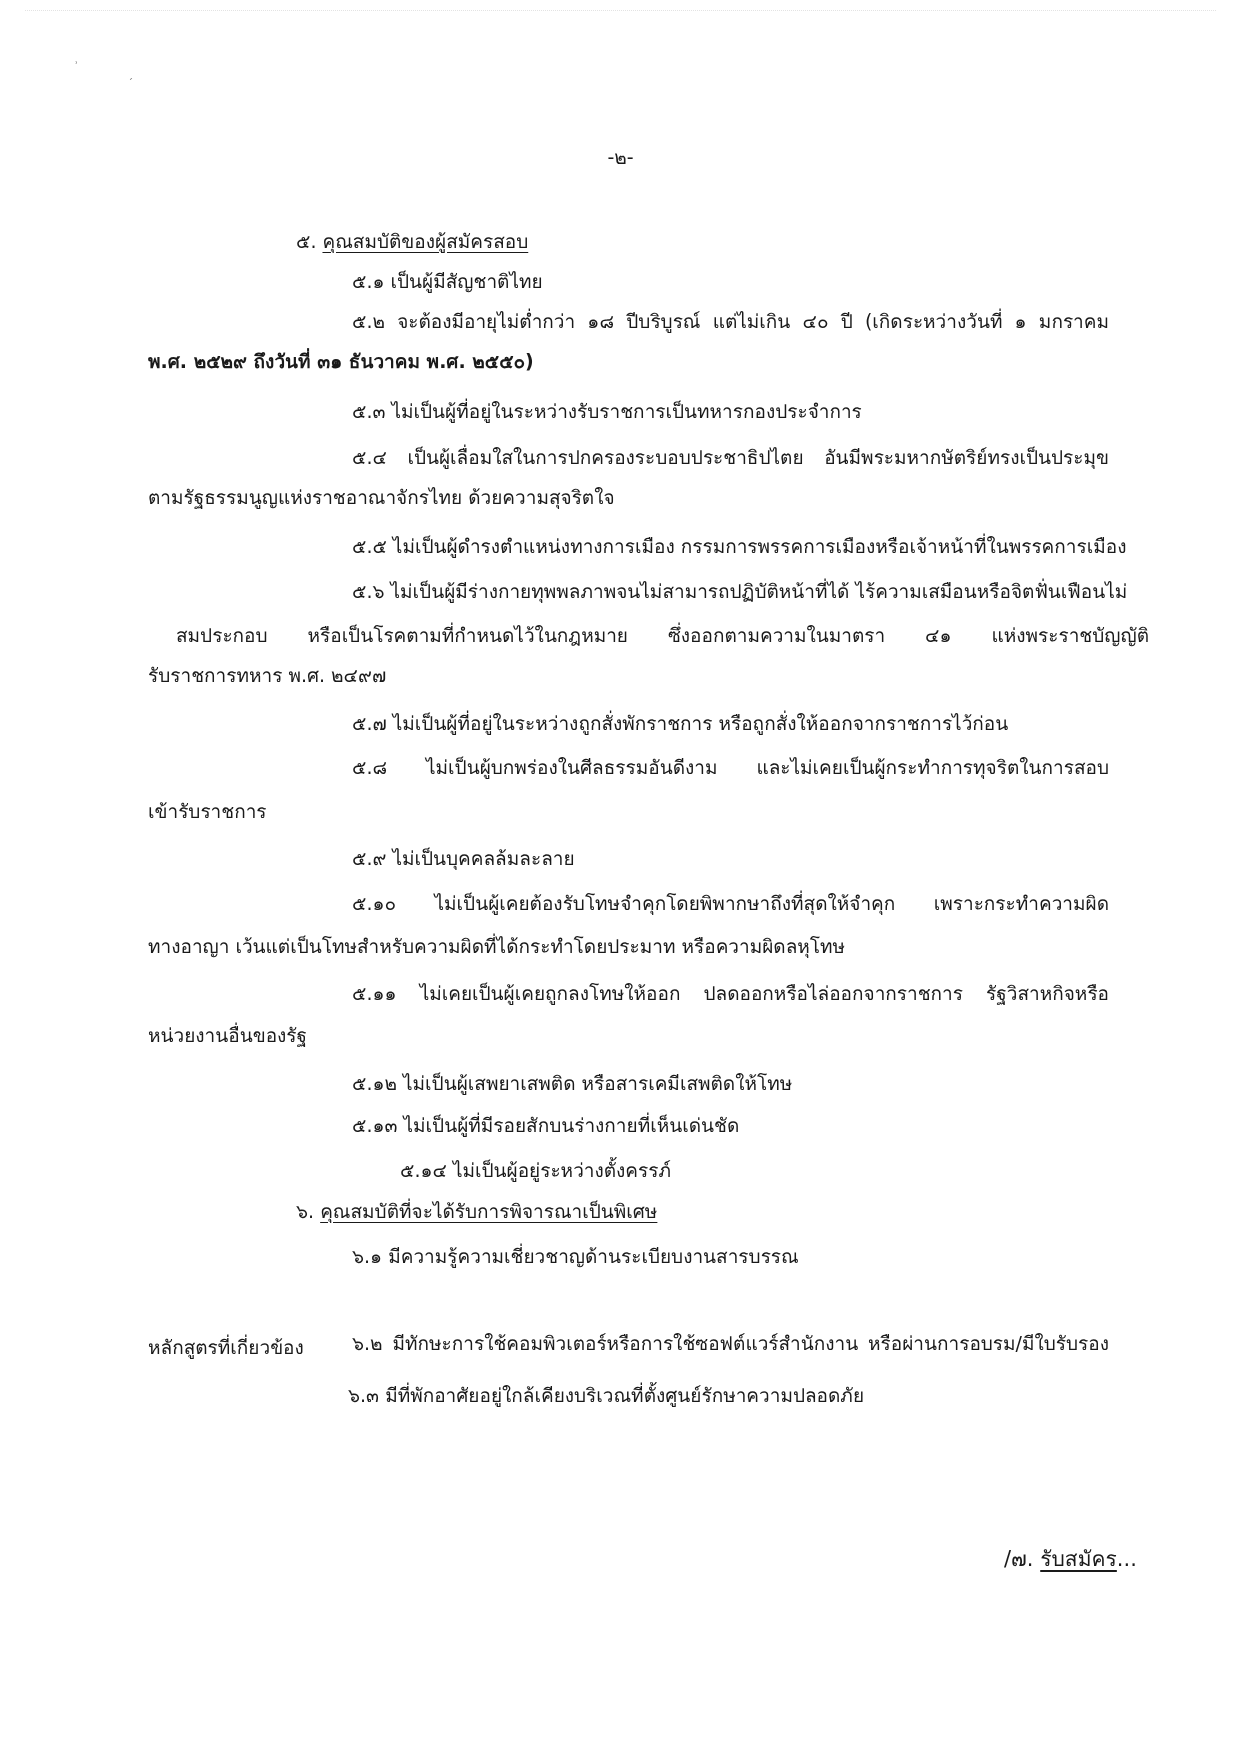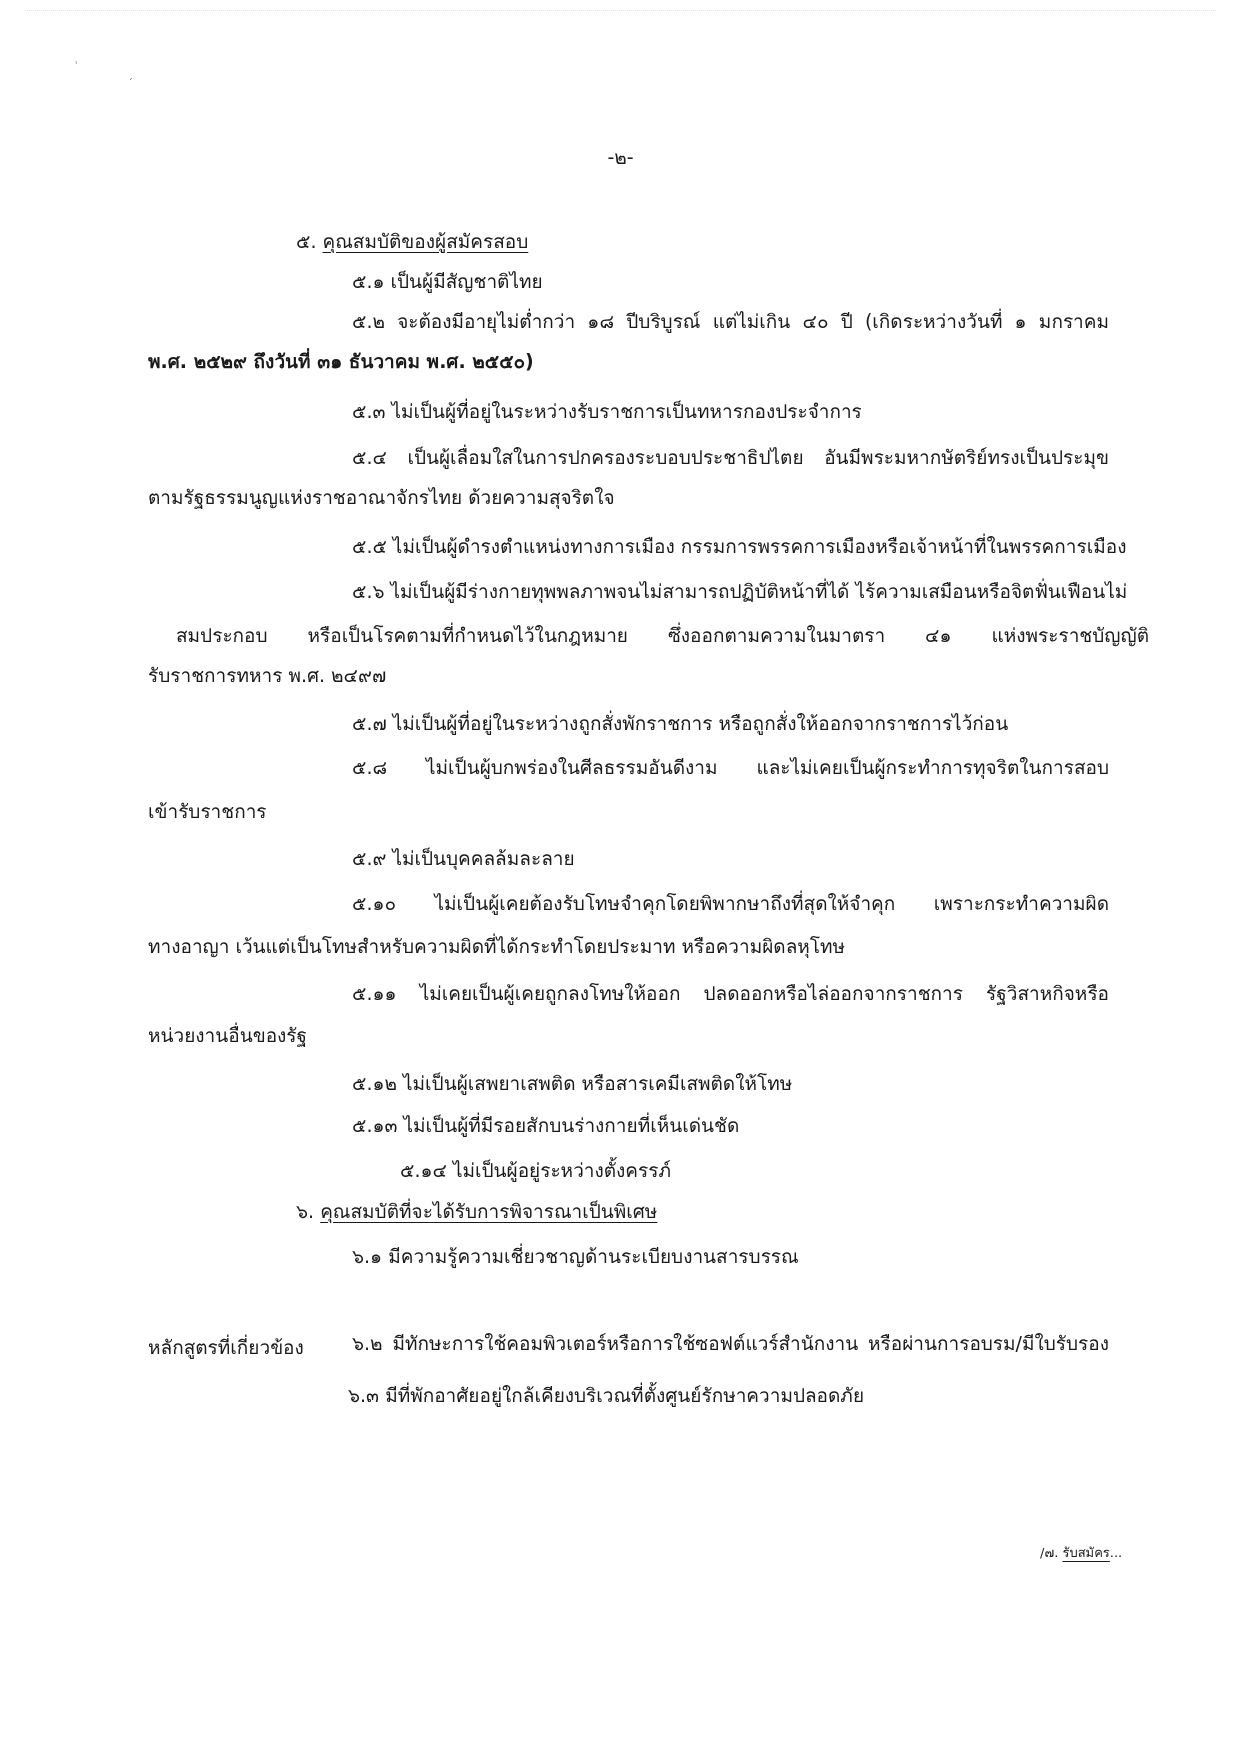--- a/index.html
+++ b/index.html
@@ -45,22 +45,22 @@
     }
     .justify {
       width: 973px;
       text-align: justify;
       text-align-last: justify;
     }
     .u { text-decoration: underline; text-underline-offset: 4px; }
     .footer-next {
       position: absolute;
       top: 1542px;
-      left: 1040px;
-      font-size: 13px;
+      left: 1004px;
+      font-size: 21px;
       white-space: nowrap;
     }
   </style>
 </head>
 <body>
 
 <div class="scan-header"></div>
 <div class="mark" style="top:60px;left:75px;">ʾ</div>
 <div class="mark" style="top:68px;left:128px;">ˏ</div>
 

